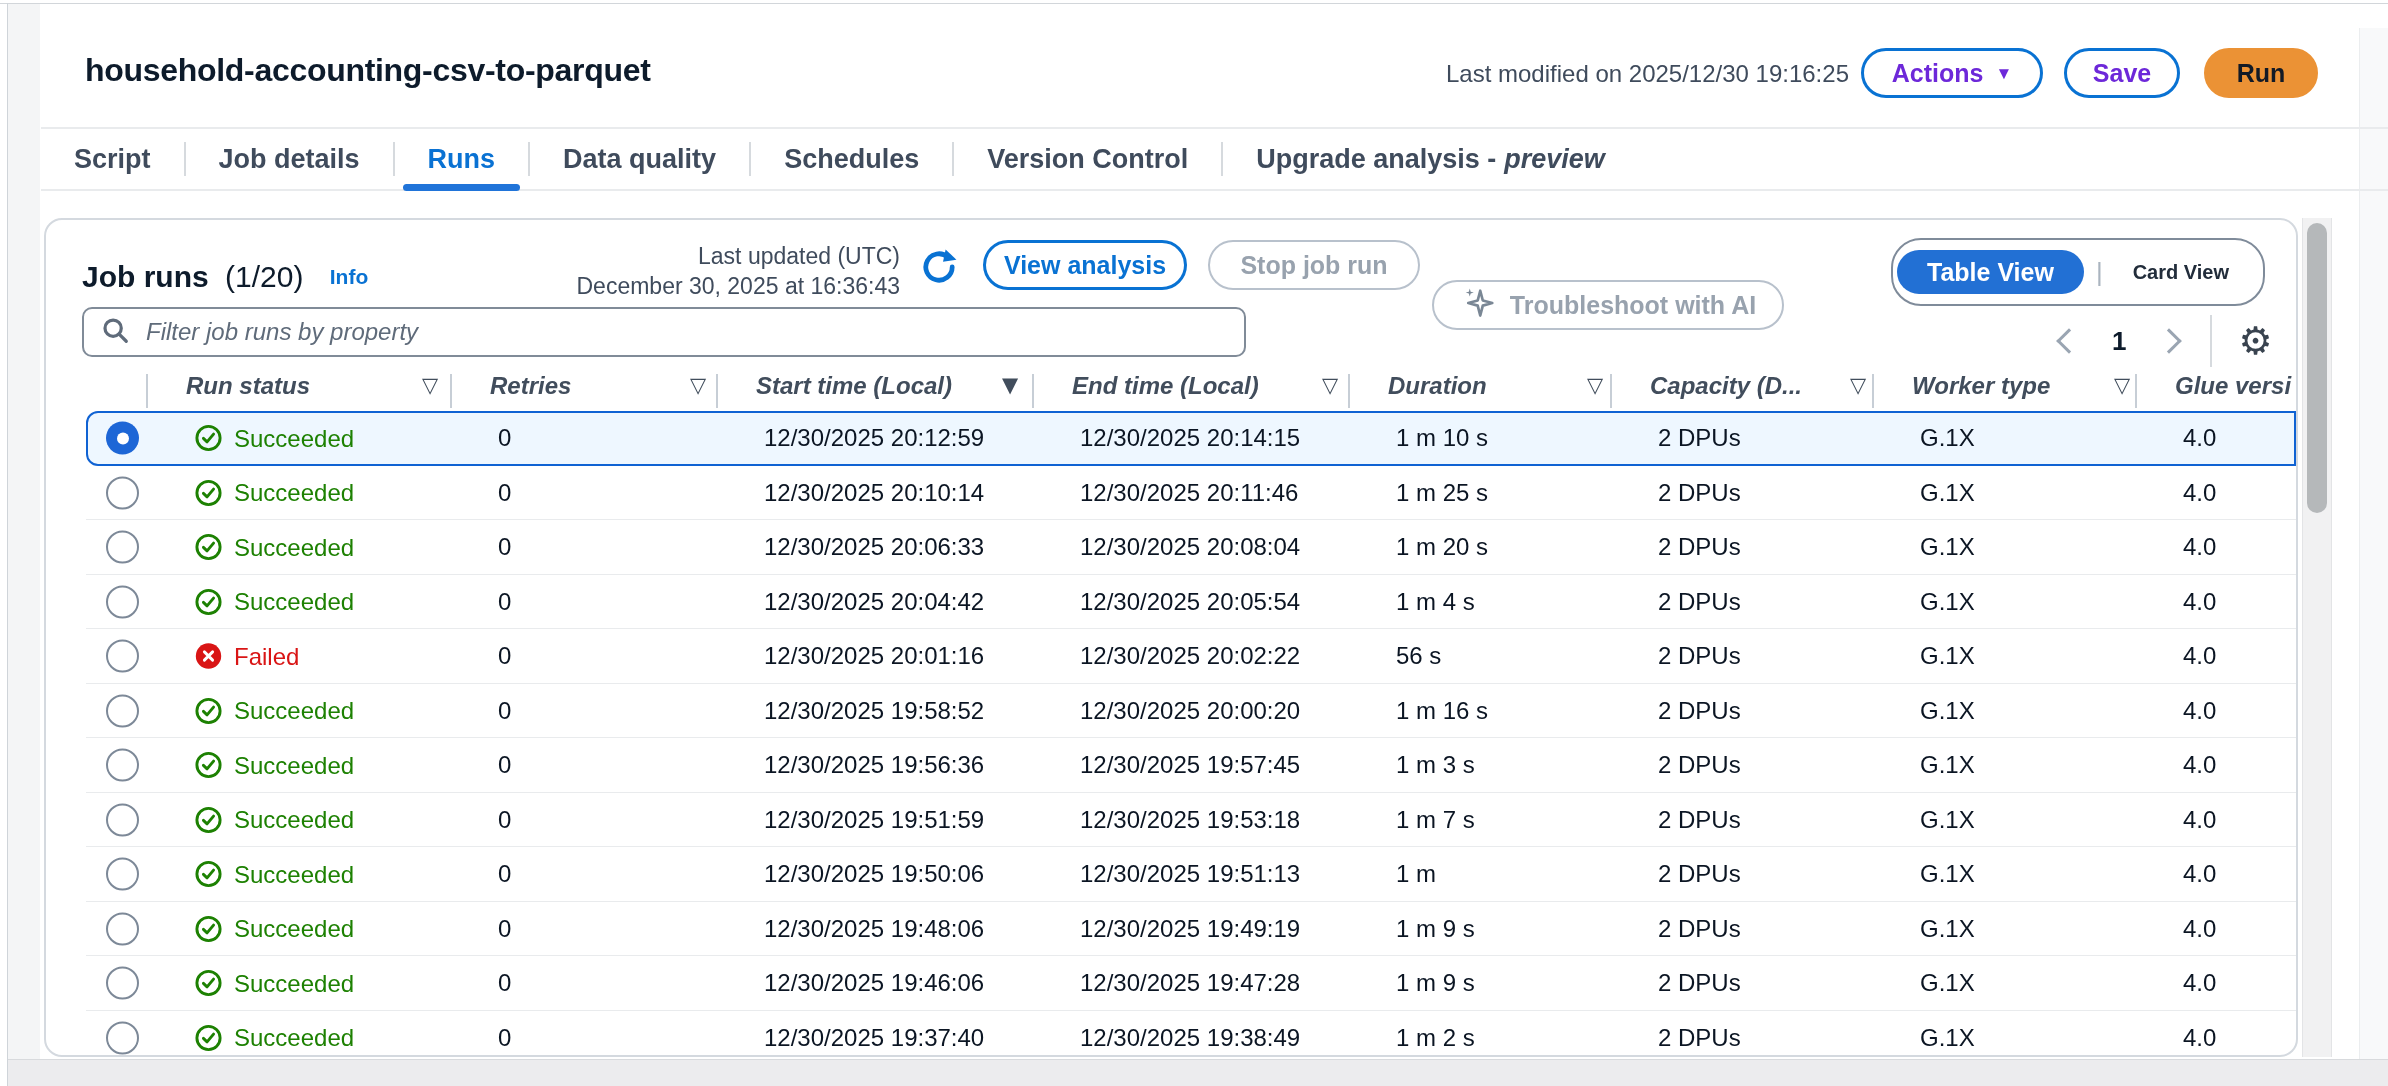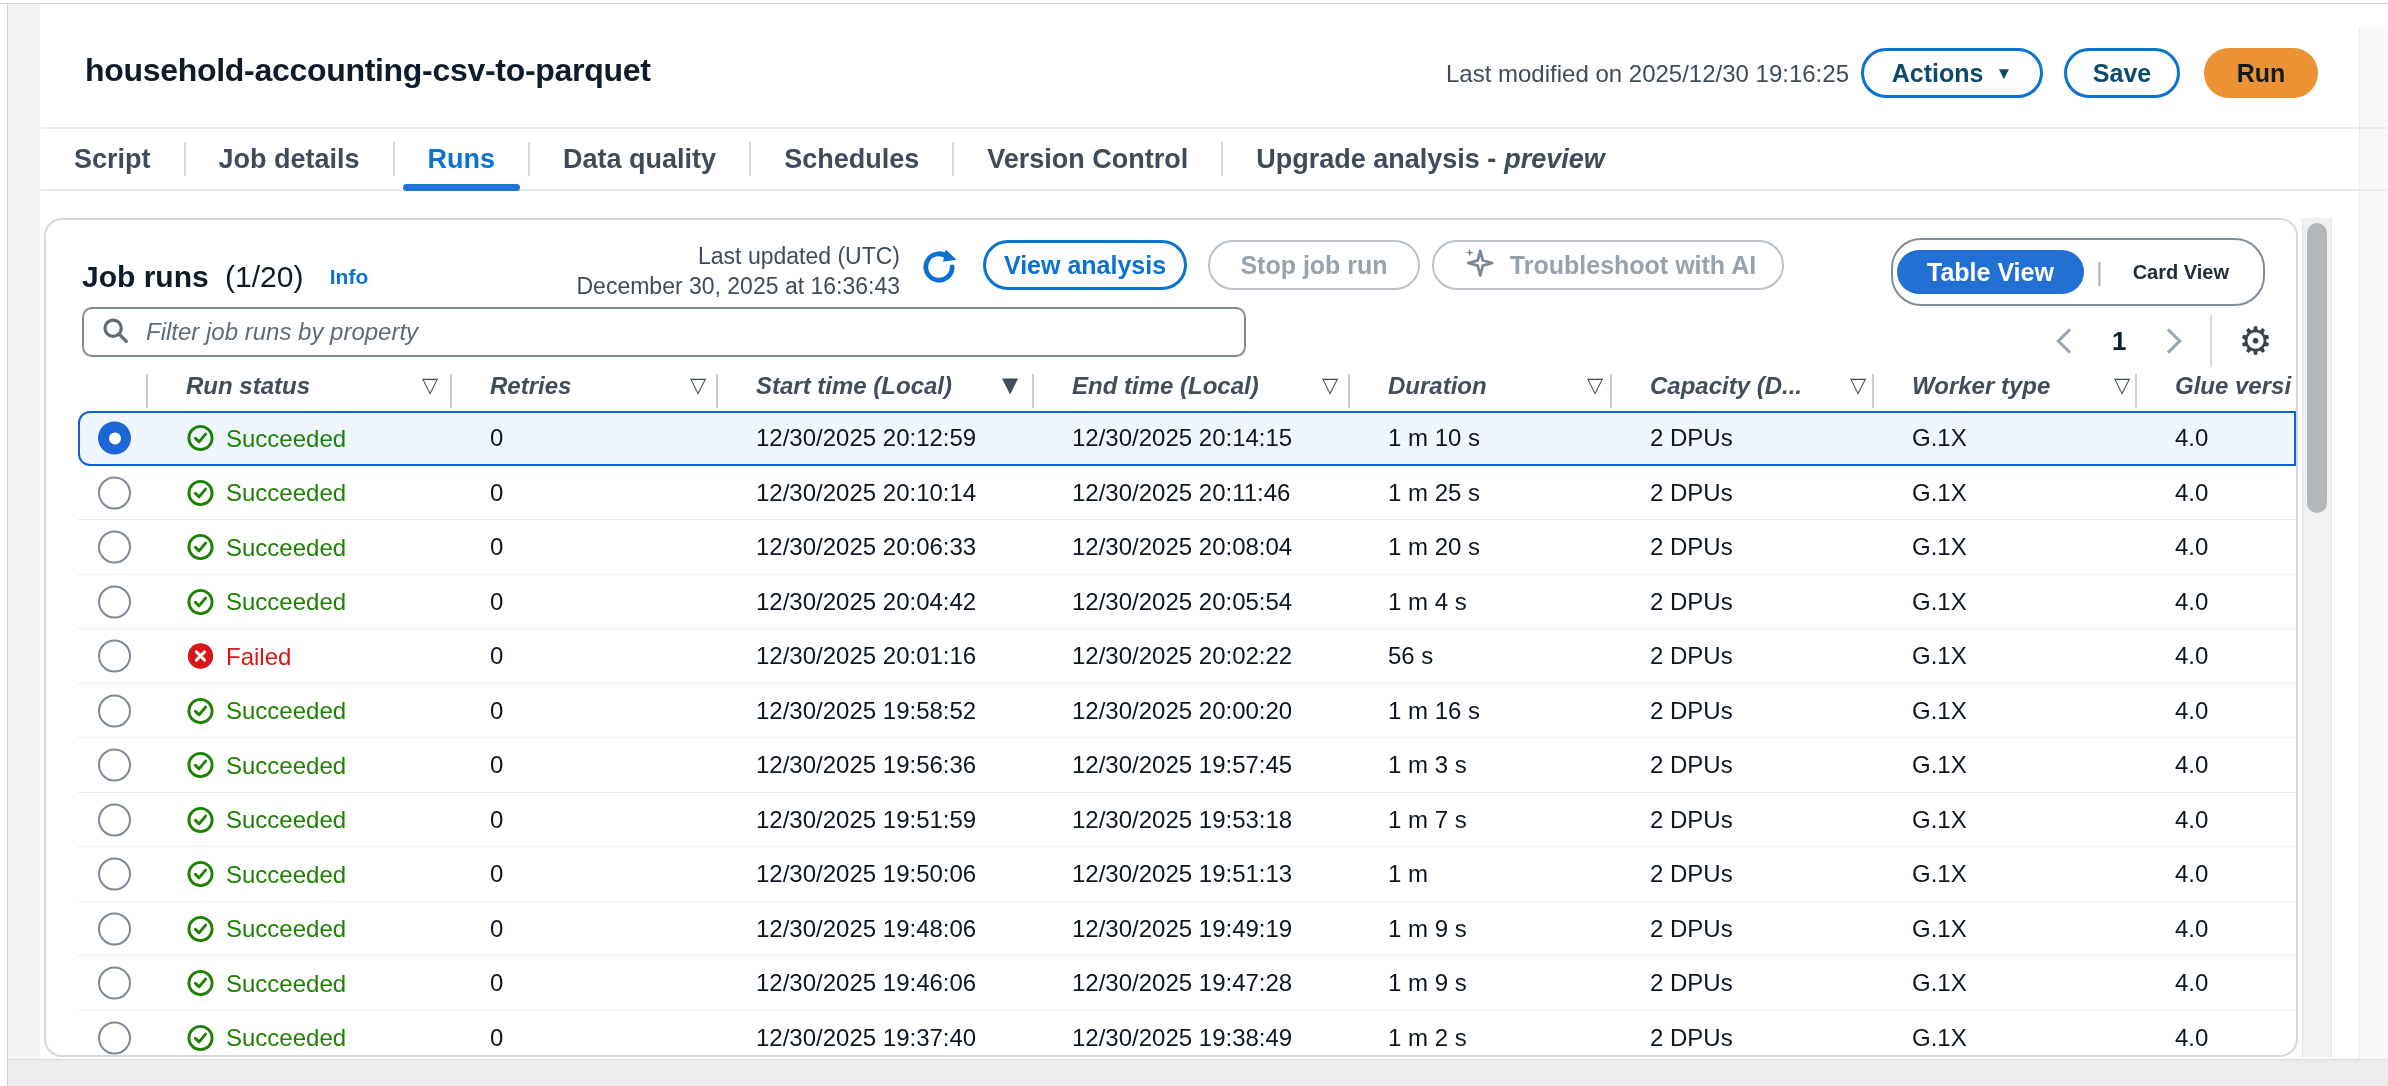--- a/index.html
+++ b/index.html
@@ -13,21 +13,21 @@
   .frame-left { position:absolute; top:3px; left:7px; width:1px; bottom:0; background:#cfd4d9; }
   .left-gutter { position:absolute; left:8px; top:4px; width:32px; bottom:26px; background:#f4f5f6; }
   .right-strip { position:absolute; right:0; top:28px; width:28px; bottom:26px; background:#f8f9fa; border-left:1px solid #ebedef; }
   .bottom-band { position:absolute; left:8px; right:0; bottom:0; height:26px; background:#ececee; border-top:1px solid #d8dadd; }
 
   
   .page-title { position:absolute; left:85px; top:52px; font-size:32px; font-weight:700; color:#0d1b2b; letter-spacing:-0.3px; }
   .last-modified { position:absolute; left:1446px; top:60px; font-size:24px; color:#3f4b5c; }
   .btn { position:absolute; display:flex; align-items:center; justify-content:center; gap:12px;
          border-radius:27px; font-weight:700; font-size:25px; box-sizing:border-box; cursor:pointer; background:#fff; }
-  .btn-outline-blue { border:3px solid #0972d3; color:#0c4a6e; }
+  .btn-outline-blue { border:3px solid #0972d3; color:#6d28d9; }
   .btn-actions { left:1861px; top:48px; width:182px; height:50px; }
   .btn-save   { left:2064px; top:48px; width:116px; height:50px; }
   .btn-run    { left:2204px; top:48px; width:114px; height:50px; background:#eb9235; border:3px solid #eb9235; color:#121a26; }
   .caret-down { font-size:17px; position:relative; top:1px; }
 
   .title-divider { position:absolute; top:127px; left:41px; right:0; height:2px; background:#e9ebed; }
   .tabs-row { position:absolute; top:129px; left:41px; right:0; height:62px; display:flex; align-items:stretch; border-bottom:2px solid #e9ebed; box-sizing:border-box; }
   .tab { padding:0 33px; display:flex; align-items:center; font-size:27px; font-weight:700; color:#3f4b5c; position:relative; cursor:pointer; white-space:nowrap; }
   .tab em { font-style:italic; margin-left:8px; }
   .tab.active { color:#0a72d3; }
@@ -45,21 +45,21 @@
 
   .last-updated { position:absolute; top:21px; right:1396px; text-align:right; font-size:23px; color:#3f4b5c; line-height:30px; white-space:nowrap; }
   .refresh-btn { position:absolute; left:869px; top:25px; width:48px; height:48px; display:flex; align-items:center; justify-content:center; cursor:pointer; }
 
   .cbtn { position:absolute; top:20px; height:50px; display:flex; align-items:center; justify-content:center; gap:14px;
           border-radius:26px; font-weight:700; font-size:25px; box-sizing:border-box; background:#fff; white-space:nowrap; }
   .cbtn-primary-outline { border:3px solid #0972d3; color:#0972d3; cursor:pointer; }
   .cbtn-disabled { border:2.5px solid #b8c1cc; color:#98a2ae; cursor:default; }
   .btn-view-details { left:937px; width:204px; }
   .btn-stop { left:1162px; width:212px; }
-  .btn-troubleshoot { left:1386px; width:352px; }
+  .btn-troubleshoot { left:1386px; width:352px;margin-top:40px; }
 
   .view-toggle { position:absolute; left:1845px; top:18px; width:374px; height:68px; border:2.5px solid #7f8b9a; border-radius:30px;
                  box-sizing:border-box; display:flex; align-items:center; background:#fff; }
   .seg-active { margin-left:4px; height:44px; padding:0 30px; border-radius:24px; background:#2270d4; color:#fff; font-weight:700; font-size:25px;
                 display:flex; align-items:center; cursor:pointer; }
   .seg-sep { color:#aab4bf; font-size:26px; margin:0 10px 0 12px; }
   .seg-inactive { color:#222d3b; font-weight:700; font-size:20px; padding:0 20px; cursor:pointer; }
 
   .filter { position:absolute; left:36px; top:87px; width:1164px; height:50px; border:2px solid #808b98; border-radius:10px;
             box-sizing:border-box; display:flex; align-items:center; padding:0 16px; background:#fff; }
@@ -74,21 +74,21 @@
   .page-num { font-size:26px; font-weight:700; color:#0d1b2b; margin-left:34px; cursor:pointer; }
   .pag-divider { width:2px; height:52px; background:#d6dade; margin-left:32px; }
   .gear { font-family:"DejaVu Sans",sans-serif; font-size:38px; color:#39434f; margin-left:26px; cursor:pointer; line-height:1; }
 
   
   .thead { position:absolute; left:0; top:152px; width:100%; height:39px;font-style:italic; }
   .th { position:absolute; top:0; font-size:24px; font-weight:700; color:#414d5c; white-space:nowrap; cursor:pointer; }
   .sort-glyph { position:absolute; top:1px; font-family:"DejaVu Sans",sans-serif; font-size:21px; color:#414d5c; cursor:pointer; }
   .hdiv { position:absolute; top:2px; width:2px; height:34px; background:#c7ced6; }
 
-  .tbody { position:absolute; top:191px; left:0; right:0; }
+  .tbody { position:absolute; top:191px; left:0; right:0;padding-left:8px; }
   .row { position:relative; height:54.5px; cursor:pointer; }
   .row-line { position:absolute; left:32px; right:0; top:0; bottom:0; border-bottom:1.5px solid #e9ebed; box-sizing:border-box; }
   .row.selected .row-line { border:2.5px solid #0f62d3; border-radius:12px 0 0 12px; background:#eef7ff; }
   .cell { position:absolute; top:50%; transform:translateY(-50%); font-size:24px; color:#0b1523; white-space:nowrap; }
   .radio { position:absolute; left:52px; top:50%; transform:translateY(-50%); width:33px; height:33px; border-radius:50%;
            border:2.5px solid #7d8998; box-sizing:border-box; background:#fff; cursor:pointer; }
   .row.selected .radio { border:none; background:#1d66d6; }
   .row.selected .radio::after { content:""; position:absolute; left:50%; top:50%; transform:translate(-50%,-50%);
            width:12px; height:12px; border-radius:50%; background:#fff; }
   .status { left:140px; display:flex; align-items:center; gap:11px; }

